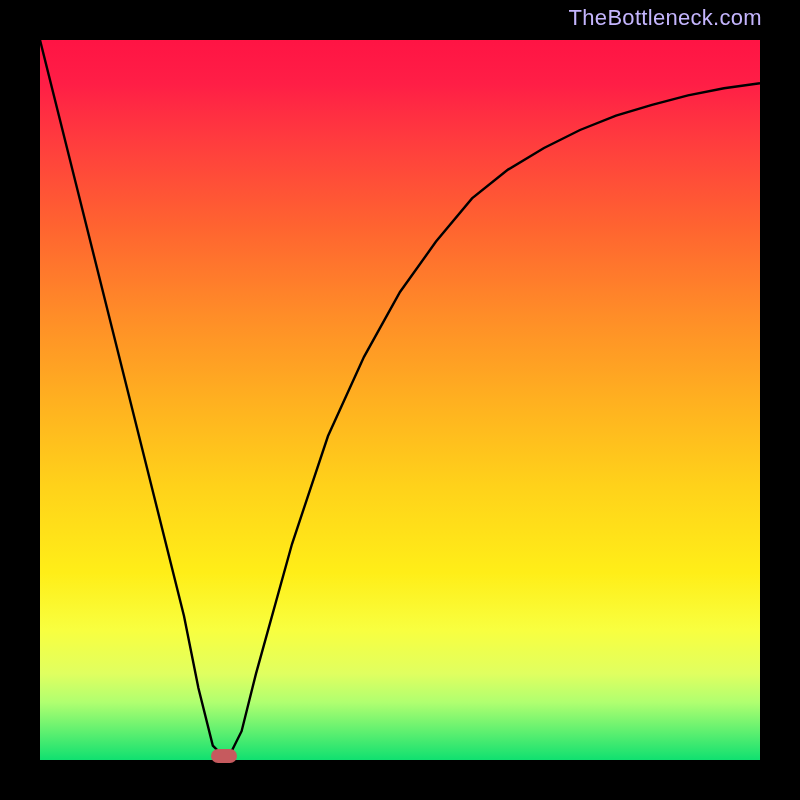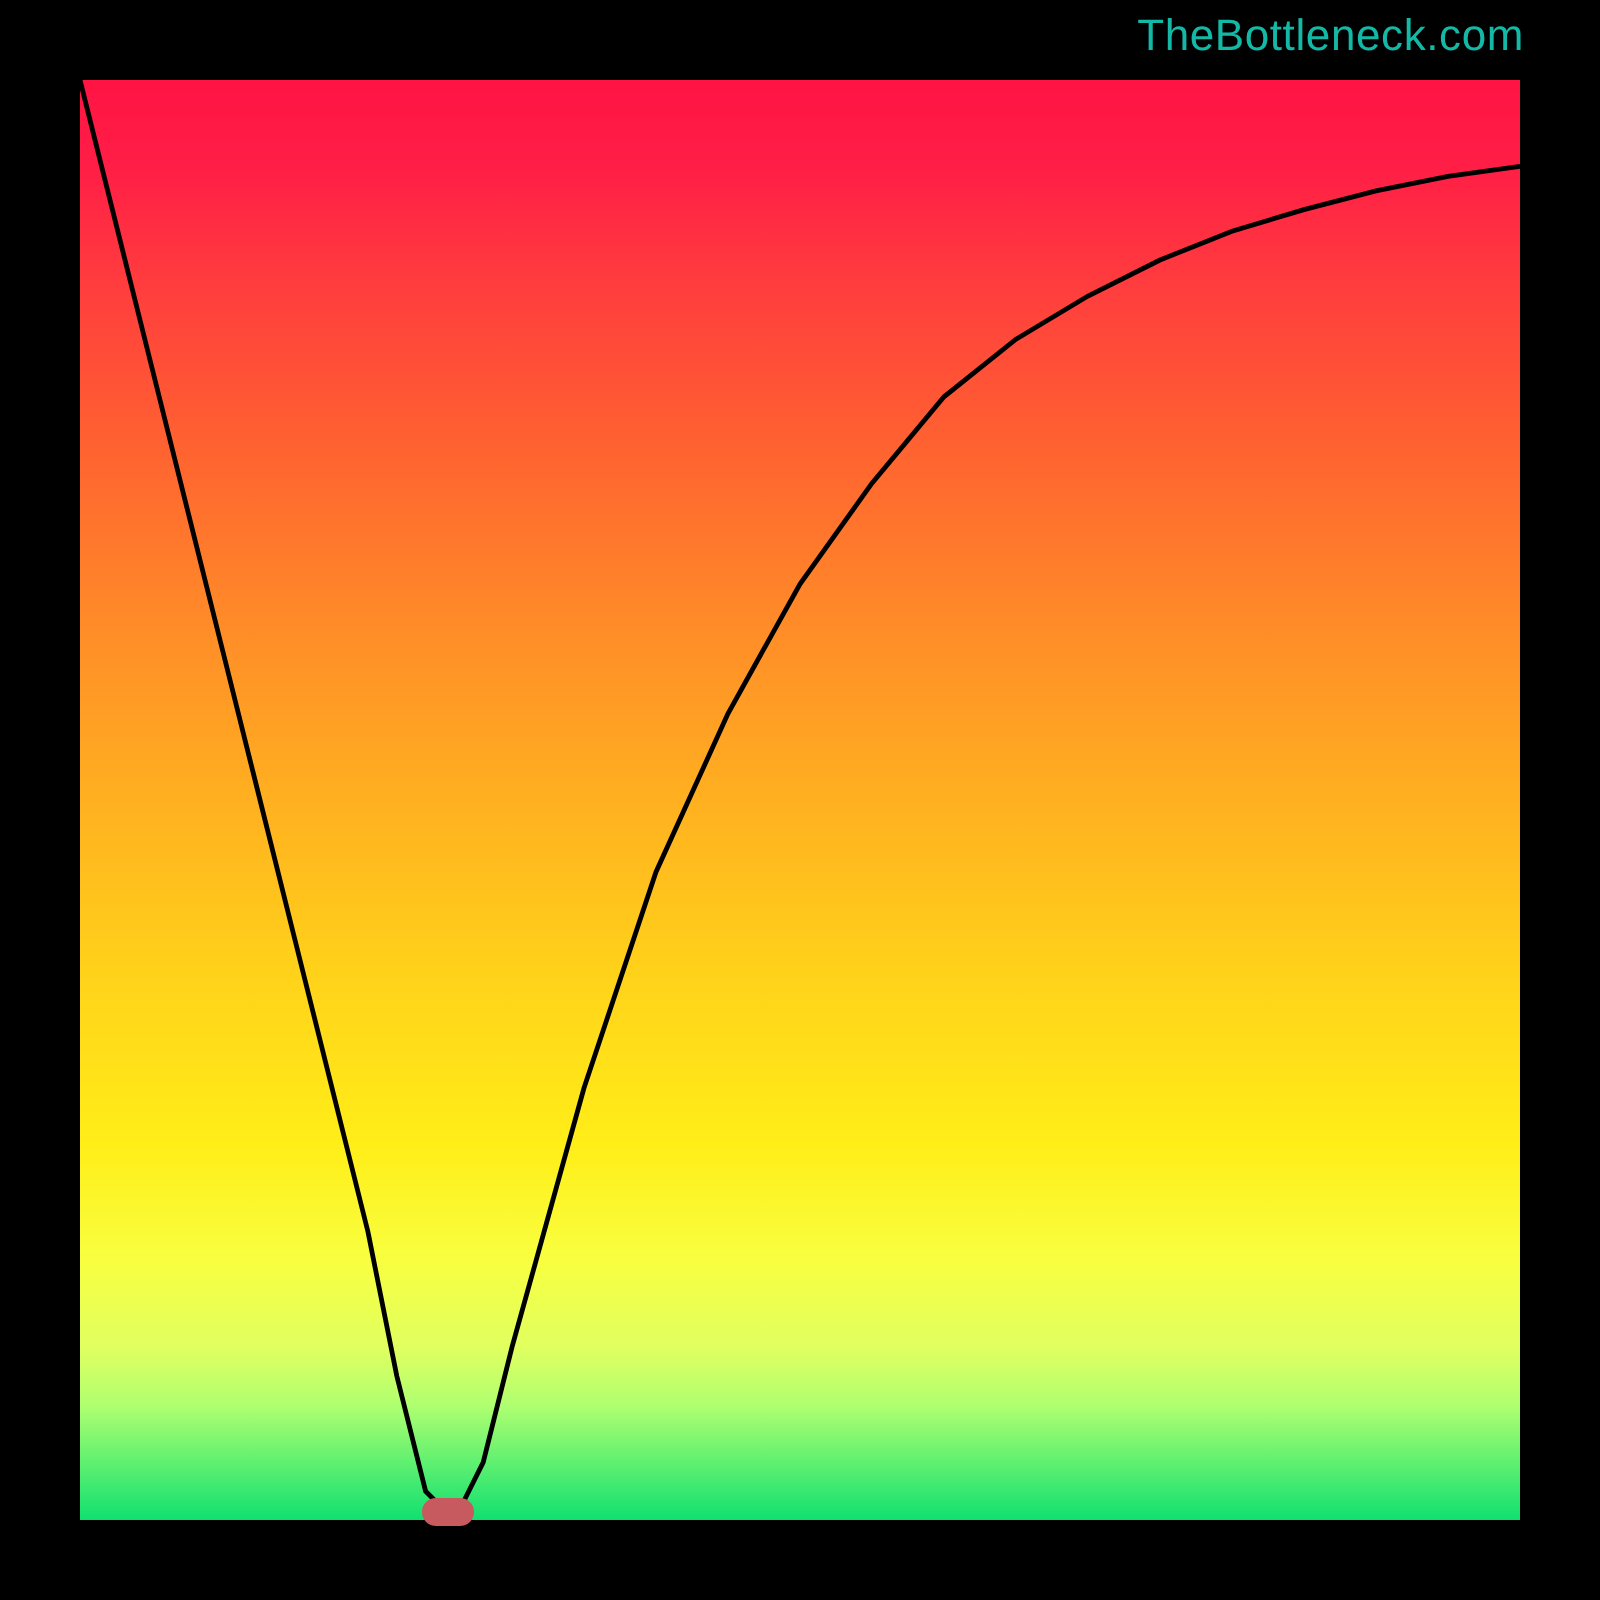--- a/index.html
+++ b/index.html
@@ -37,21 +37,21 @@
       #e0ff60 88%,
       #b0ff70 92%,
       #60f070 96%,
       #10e070 100%
     );
   }
   .watermark {
     position: absolute;
     top: 5px;
     right: 38px;
-    color: #14b8a6;
+    color: #c4b5fd;
     font-size: 22px;
     font-weight: 500;
     letter-spacing: 0.3px;
     user-select: none;
   }
   svg.curve {
     position: absolute;
     left: 0;
     top: 0;
     width: 720px;

